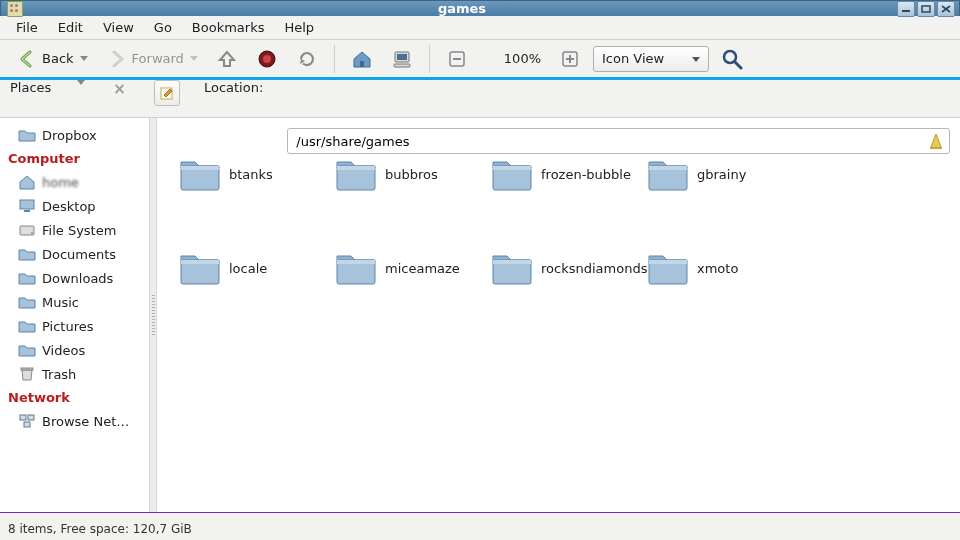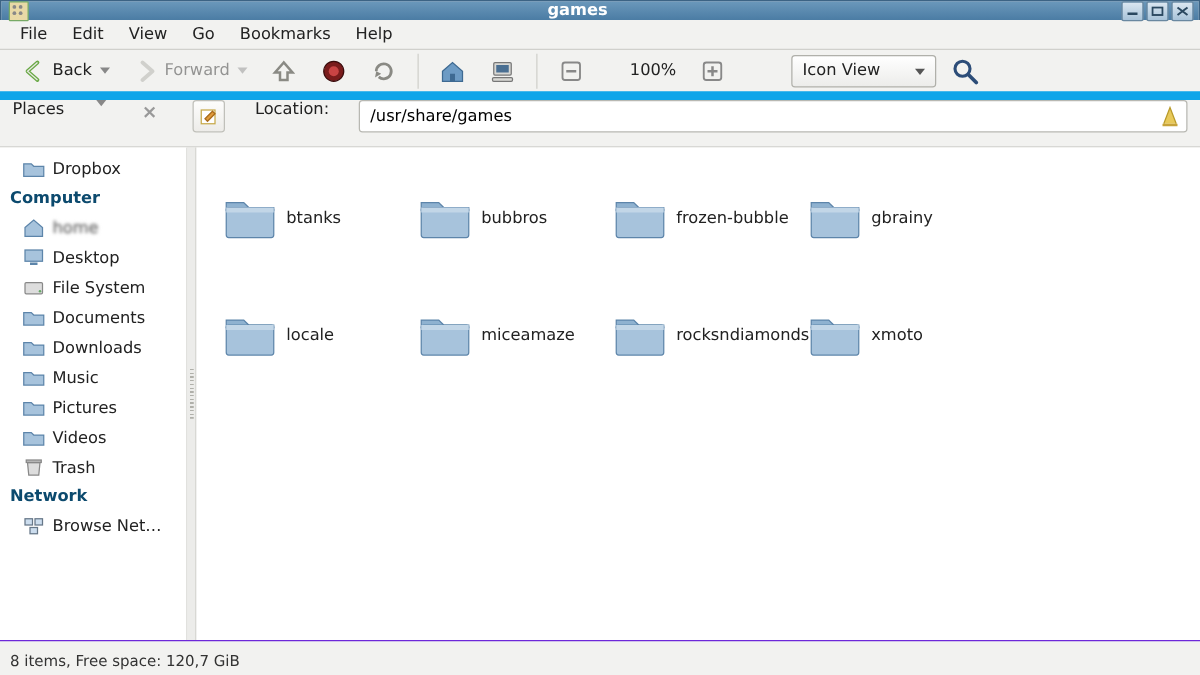--- a/index.html
+++ b/index.html
@@ -8,41 +8,41 @@
 .titlebar { height: 16px; background: linear-gradient(#6b98bb, #4b7ca4); display: flex; align-items: center; color: #fff; font-weight: bold; border: 1px solid #3c6384; border-bottom: none; }
 .titlebar .appicon { width: 16px; height: 16px; margin: 0 4px 0 6px; background: #e8d9a6; border: 1px solid #7a6; border-radius: 1px; position: relative; }
 .titlebar .appicon::before { content:""; position:absolute; left:2px; top:2px; width:3px; height:3px; background:#888; border-radius:50%; box-shadow: 5px 0 #888, 0 5px #888, 5px 5px #888; }
 .titlebar .title { flex: 1; text-align: center; font-size: 13px; }
 .titlebar .winbtns { display: flex; gap: 2px; margin-right: 4px; }
 .titlebar .winbtn { width: 18px; height: 16px; background: linear-gradient(#dbe7f1,#a8c3d9); border: 1px solid #6a88a0; border-radius: 2px; display:flex; align-items:center; justify-content:center; font-size:10px; color:#2a4860; cursor:pointer; }
 
 .menubar { height: 24px; background: #f2f2f0; border-bottom: 1px solid #d0d0cc; display: flex; align-items: center; padding: 0 8px; gap: 4px; }
 .menubar span { padding: 3px 8px; cursor: pointer; }
 
-.toolbar { height: 40px; background: #f2f2f0; border-bottom: 7px solid #0ea5e9; display: flex; align-items: center; padding: 0 10px; gap: 6px; }
+.toolbar { height: 40px; background: #f2f2f0; border-bottom: 3px solid #0ea5e9; display: flex; align-items: center; padding: 0 10px; gap: 6px; }
 .tbtn { display:flex; align-items:center; gap:4px; padding: 4px 6px; border-radius: 3px; cursor:pointer; }
 .tbtn.disabled { opacity: 0.45; cursor: default; }
 .tsep { width:1px; height:28px; background:#cfcfca; margin:0 4px; }
 .icon { width:22px; height:22px; display:inline-flex; align-items:center; justify-content:center; }
 .arrow-dd { width:0; height:0; border-left:4px solid transparent; border-right:4px solid transparent; border-top:5px solid #888; margin-left:2px; }
-.selectbox { height: 26px; border:1px solid #b0b0aa; background: linear-gradient(#fff,#ececea); border-radius:3px; display:flex; align-items:center; padding: 0 22px 0 8px; position:relative; min-width:116px; cursor:pointer;margin-left:40px; }
+.selectbox { height: 26px; border:1px solid #b0b0aa; background: linear-gradient(#fff,#ececea); border-radius:3px; display:flex; align-items:center; padding: 0 22px 0 8px; position:relative; min-width:116px; cursor:pointer; }
 .selectbox::after { content:""; position:absolute; right:8px; top:50%; margin-top:-2px; width:0; height:0; border-left:4px solid transparent; border-right:4px solid transparent; border-top:5px solid #555; }
 .zoomtxt { padding:0 6px;margin-left:18px; }
 .magnifier { width:22px; height:22px; }
 
 .locbar { height: 38px; background: #f2f2f0; border-bottom: 1px solid #d0d0cc; display: flex; align-items: flex-start; padding: 0 10px; gap: 24px; }
 .locbar .close-side { color:#999; font-weight:bold; cursor:pointer; padding:0 4px; font-size:15px; }
 .editbtn { width:26px; height:26px; border:1px solid #c0c0ba; border-radius:3px; background:linear-gradient(#fdfdfc,#edece9); display:flex; align-items:center; justify-content:center; cursor:pointer; }
-.locinput-wrap { flex:1; display:flex; align-items:center; }
+.locinput-wrap { flex:1; display:flex; align-items:center;margin-top:48px; }
 .locinput { flex:1; height:26px; border:1px solid #b8b8b2; border-radius:3px; background:#fff; padding:0 28px 0 8px; font-size:13px; outline:none; position:relative; }
 
 .body { display:flex; height: calc(540px - 24px - 24px - 40px - 38px - 20px); }
 .sidebar { width:150px; background:#fff; border-right:1px solid #d8d8d4; overflow:hidden; position:relative; }
 .sb-scroll { position:absolute; top:-18px; left:0; right:0; }
-.sb-head { font-weight:bold; padding:4px 8px; font-size:13px; color:#0c4a6e; }
+.sb-head { font-weight:bold; padding:4px 8px; font-size:13px; color:#b91c1c; }
 .sb-item { display:flex; align-items:center; gap:6px; padding:4px 0 4px 18px; cursor:pointer; font-size:13px; white-space:nowrap; overflow:hidden; text-overflow:ellipsis; }
 .sb-ico { width:18px; height:16px; flex-shrink:0; }
 .splitter { width:7px; background:#ececea; border-right:1px solid #d8d8d4; cursor:col-resize; position:relative; display:flex; align-items:center; justify-content:center; }
 .splitter::before { content:""; width:3px; height:40px; background: repeating-linear-gradient(#b0b0aa 0 1px, transparent 1px 3px); }
 
 .iconview { flex:1; background:#fff; padding:12px 18px 0 18px; display:flex; flex-wrap:wrap; align-content:flex-start; gap: 6px 4px; overflow:auto; }
 .item { width:152px; height:88px; display:flex; align-items:center; gap:4px; cursor:pointer; }
 .folder-ico { width:50px; height:40px; }
 .item-label { font-size:13px; text-align:center; }
 

